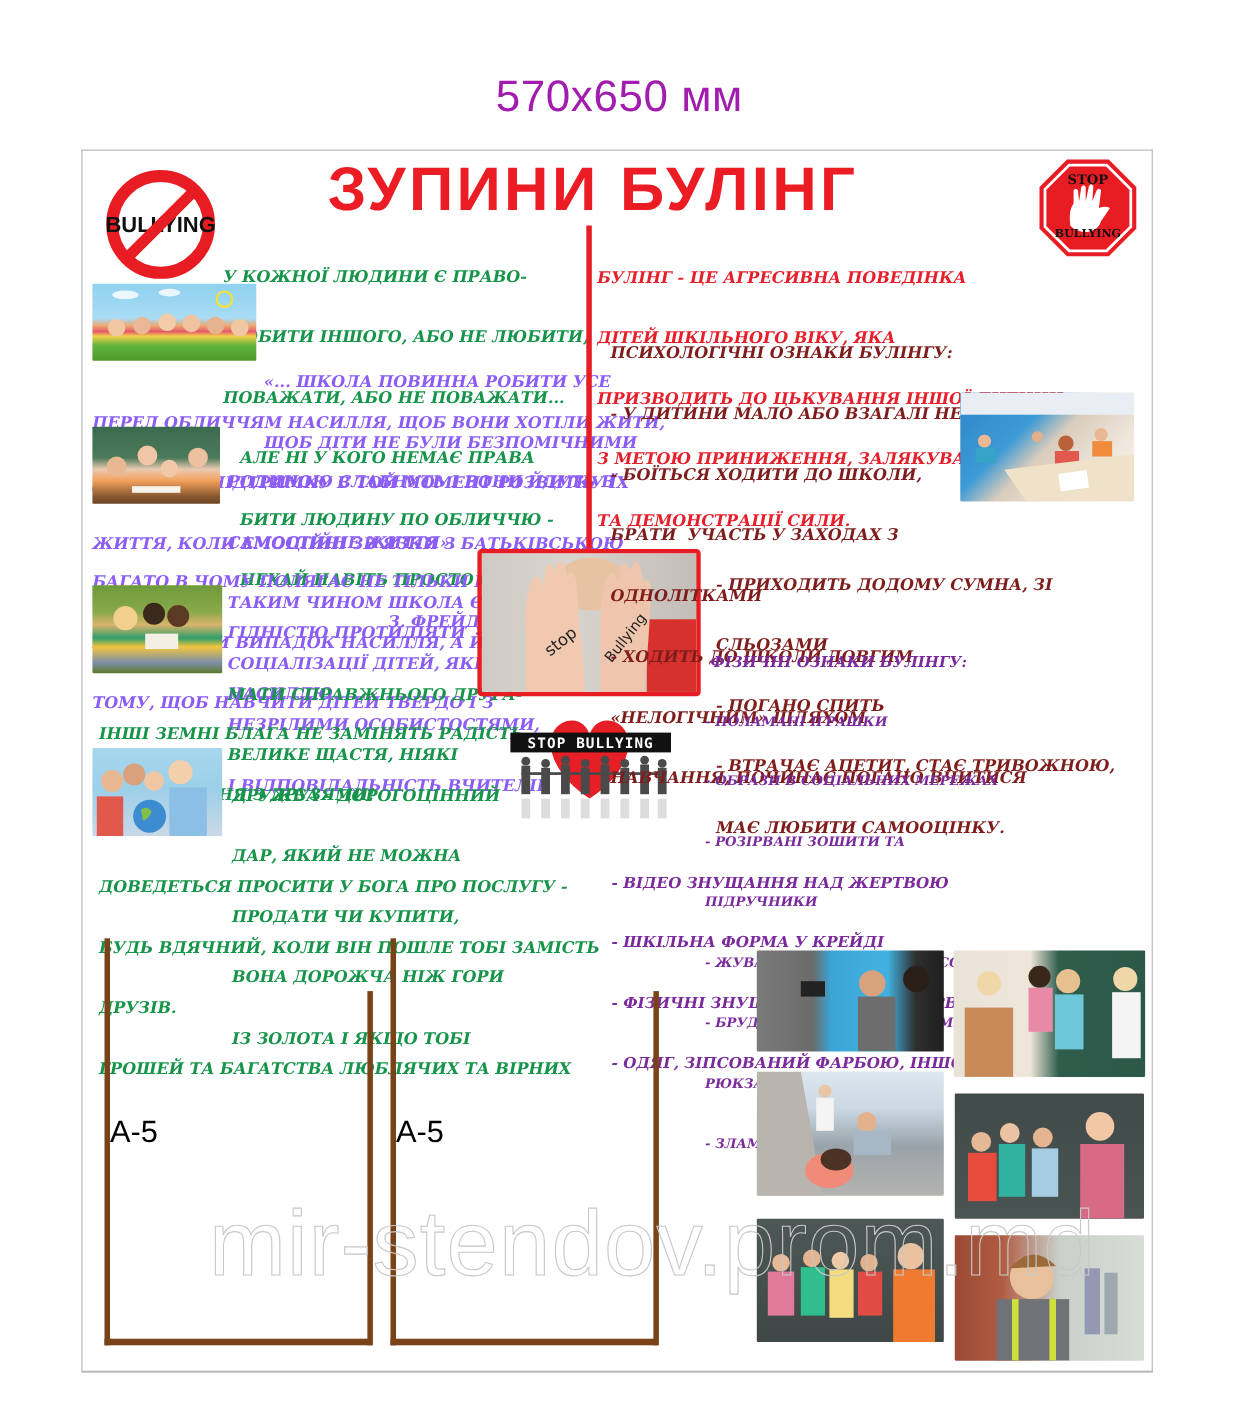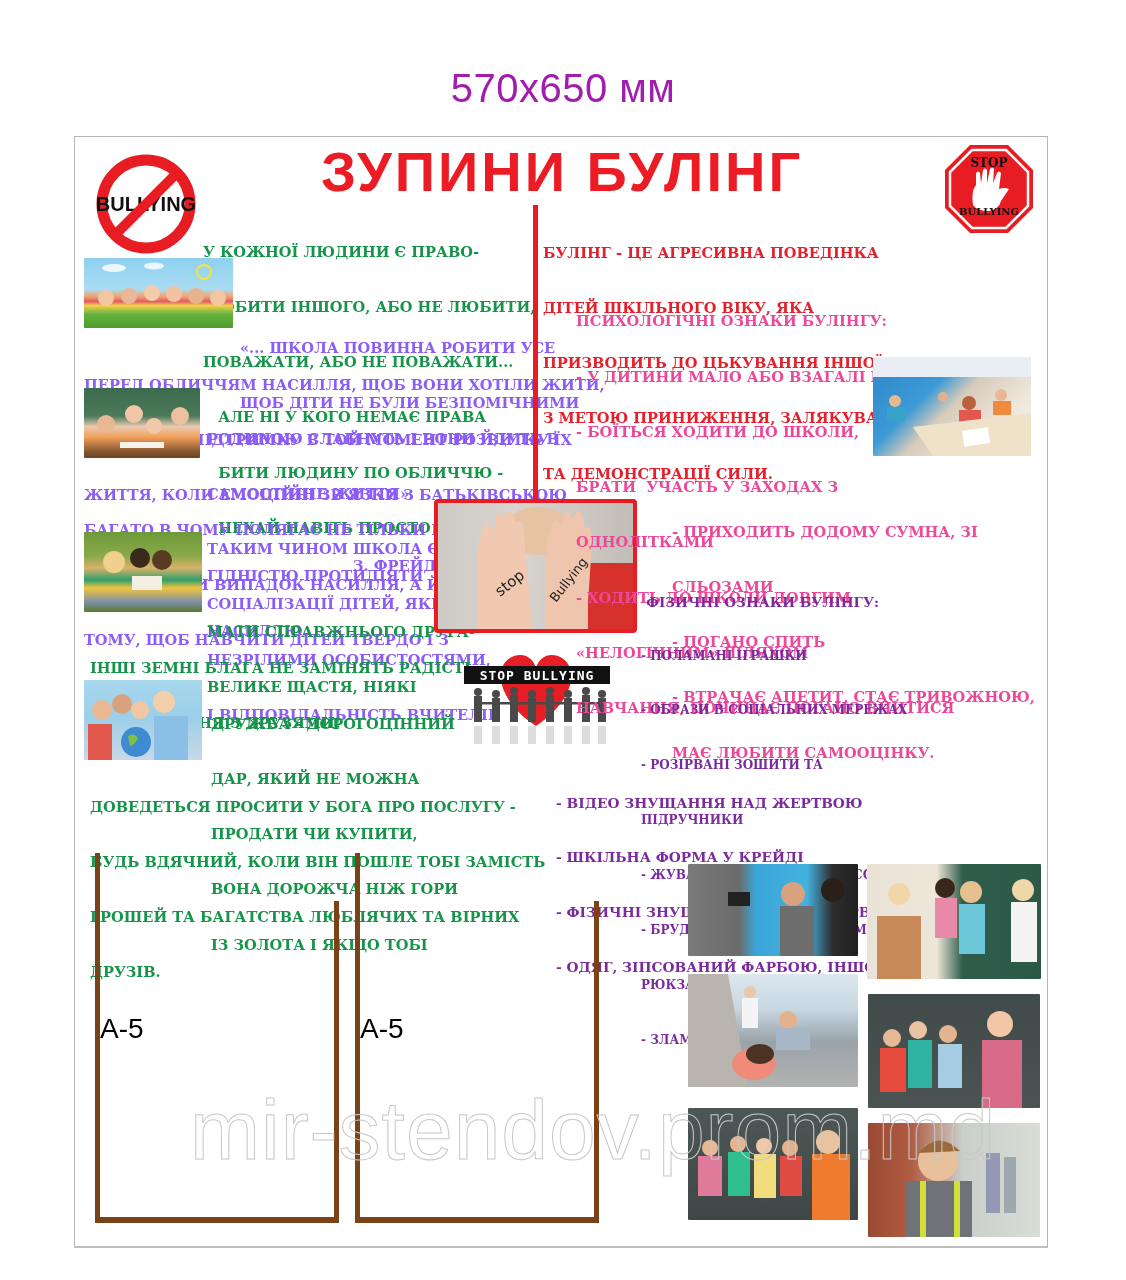--- a/index.html
+++ b/index.html
@@ -1,25 +1,25 @@
 <!DOCTYPE html>
 <html><head>
 <meta charset="utf-8">
 <style>
   html, body { margin:0; padding:0; background:#ffffff; }
   body { width:1126px; height:1280px; position:relative; overflow:hidden; font-family:"DejaVu Serif", serif; }
   .abs { position:absolute; }
   .size-label { left:0; width:1126px; top:66px; text-align:center; font-family:"Liberation Sans", sans-serif; font-size:40px; color:#a21caf; letter-spacing:0.5px; }
   .board { left:74px; top:136px; width:974px; height:1112px; border:1px solid #b5b5b5; border-bottom:2px solid #bdbdbd; background:#fff; box-sizing:border-box; }
-  .title { left:298px; top:140px; font-family:"Liberation Sans", sans-serif; font-weight:bold; font-size:56px; color:#ec1c24; letter-spacing:3px; line-height:64px; white-space:nowrap;margin-left:23px; }
-  .txt { font-weight:bold; font-size:14.6px; line-height:18.4px; white-space:pre; font-family:"DejaVu Serif", serif; }
+  .title { left:298px; top:140px; font-family:"Liberation Sans", sans-serif; font-weight:bold; font-size:56px; color:#ec1c24; letter-spacing:3px; line-height:64px; white-space:nowrap; }
+  .txt { font-weight:bold; font-size:14.6px; line-height:18.4px; white-space:pre; font-family:"DejaVu Serif", serif;font-style:italic; }
   .green { color:#16944a; }
   .navy { color:#8b5cf6; }
   .red { color:#e5202b; }
-  .blue { color:#ec4899;margin-left:21px; }
+  .blue { color:#7f1d1d; }
   .purple { color:#7a2a9c; }
   .photo { overflow:hidden; border-radius:1px; }
   .redline { left:533px; top:205px; width:5px; height:294px; background:#e81c23; }
   .pocket { border-left:5px solid #7a4317; border-bottom:6px solid #7a4317; box-sizing:border-box; }
   .pocket .rside { position:absolute; right:-1px; top:48px; bottom:-6px; width:5px; background:#7a4317; }
   .pocket-label { position:absolute; left:0; right:0; text-align:left; font-family:"Liberation Sans", sans-serif; font-size:28px; color:#000; }
   .watermark { left:190px; top:1082px; font-family:"Liberation Sans", sans-serif; font-size:84px; color:transparent; -webkit-text-stroke:1px #c8c8c8; letter-spacing:1px; white-space:nowrap; }
 </style>
 </head>
 <body>
@@ -145,22 +145,22 @@
 <div class="abs txt green" style="left:211px;top:678px;">
   <div>ДРУЖБА - ДОРОГОЦІННИЙ</div>
   <div>ДАР, ЯКИЙ НЕ МОЖНА</div>
   <div>ПРОДАТИ ЧИ КУПИТИ,</div>
   <div>ВОНА ДОРОЖЧА НІЖ ГОРИ</div>
   <div>ІЗ ЗОЛОТА І ЯКЩО ТОБІ</div>
 </div>
 <div class="abs txt green" style="left:90px;top:761px;">
   <div>ДОВЕДЕТЬСЯ ПРОСИТИ У БОГА ПРО ПОСЛУГУ -</div>
   <div>БУДЬ ВДЯЧНИЙ, КОЛИ ВІН ПОШЛЕ ТОБІ ЗАМІСТЬ</div>
+  <div>ДРУЗІВ.</div>
   <div>ГРОШЕЙ ТА БАГАТСТВА ЛЮБЛЯЧИХ ТА ВІРНИХ</div>
-  <div>ДРУЗІВ.</div>
 </div>
 
 <div class="abs redline"></div>
 
 <div class="abs" style="left:434px;top:499px;width:203px;height:134px;border:4px solid #e81c23;border-radius:4px;box-sizing:border-box;overflow:hidden;background:linear-gradient(90deg,#cfcac4 0%,#d8d4cf 40%,#c3bdb7 100%);">
   <svg width="195" height="126" viewBox="0 0 195 126">
     <rect x="150" y="60" width="45" height="66" fill="#d6312c"></rect>
     <ellipse cx="100" cy="28" rx="34" ry="24" fill="#e7c3a4"></ellipse>
     <path d="M40 126 L40 70 Q38 40 46 24 Q52 16 56 30 L58 14 Q62 6 66 16 L68 10 Q73 4 76 14 L78 20 Q84 14 86 26 L88 60 Q92 90 94 126 Z" fill="#f1c9b1"></path>
     <path d="M108 126 L108 60 Q108 34 114 22 Q120 12 124 26 L126 12 Q131 4 134 16 L138 10 Q142 4 145 16 L147 26 Q153 20 154 34 L152 70 Q150 100 148 126 Z" fill="#efc6ad"></path>

